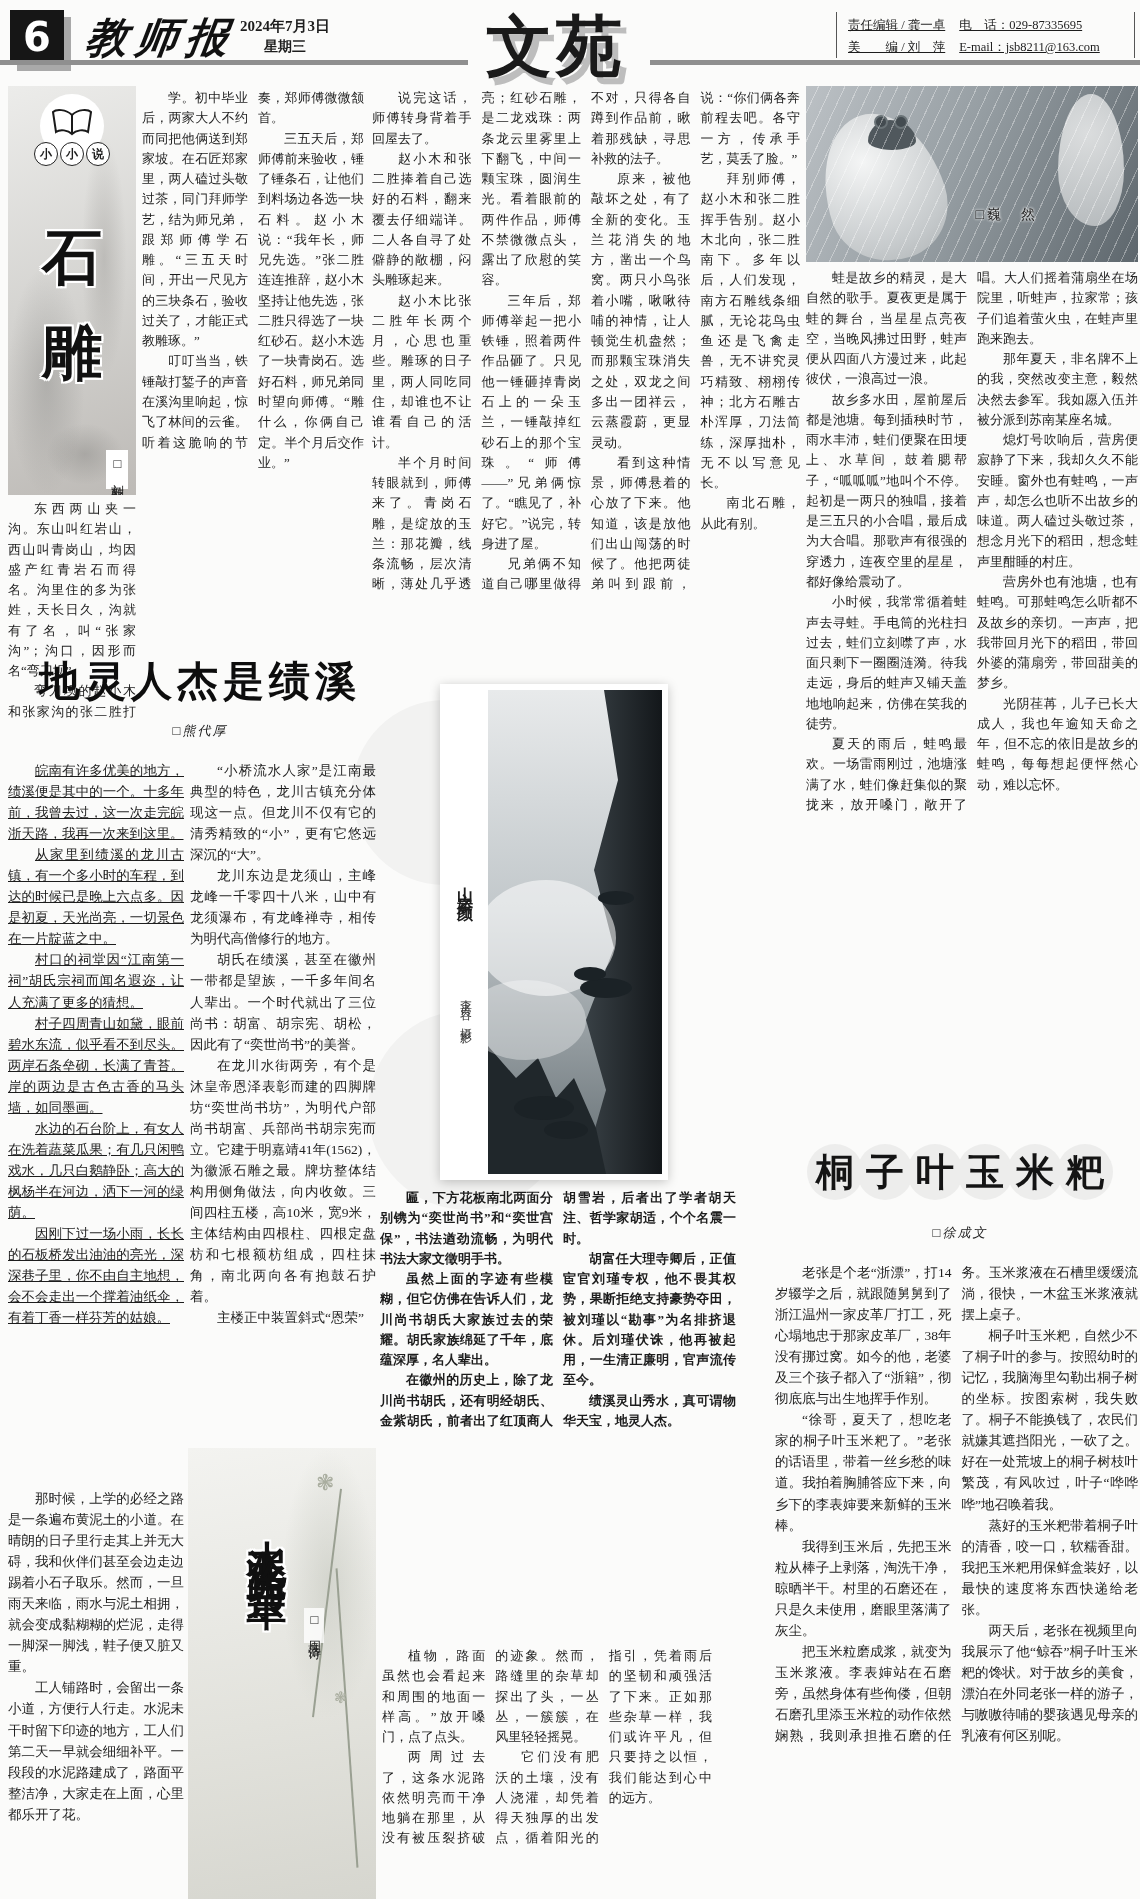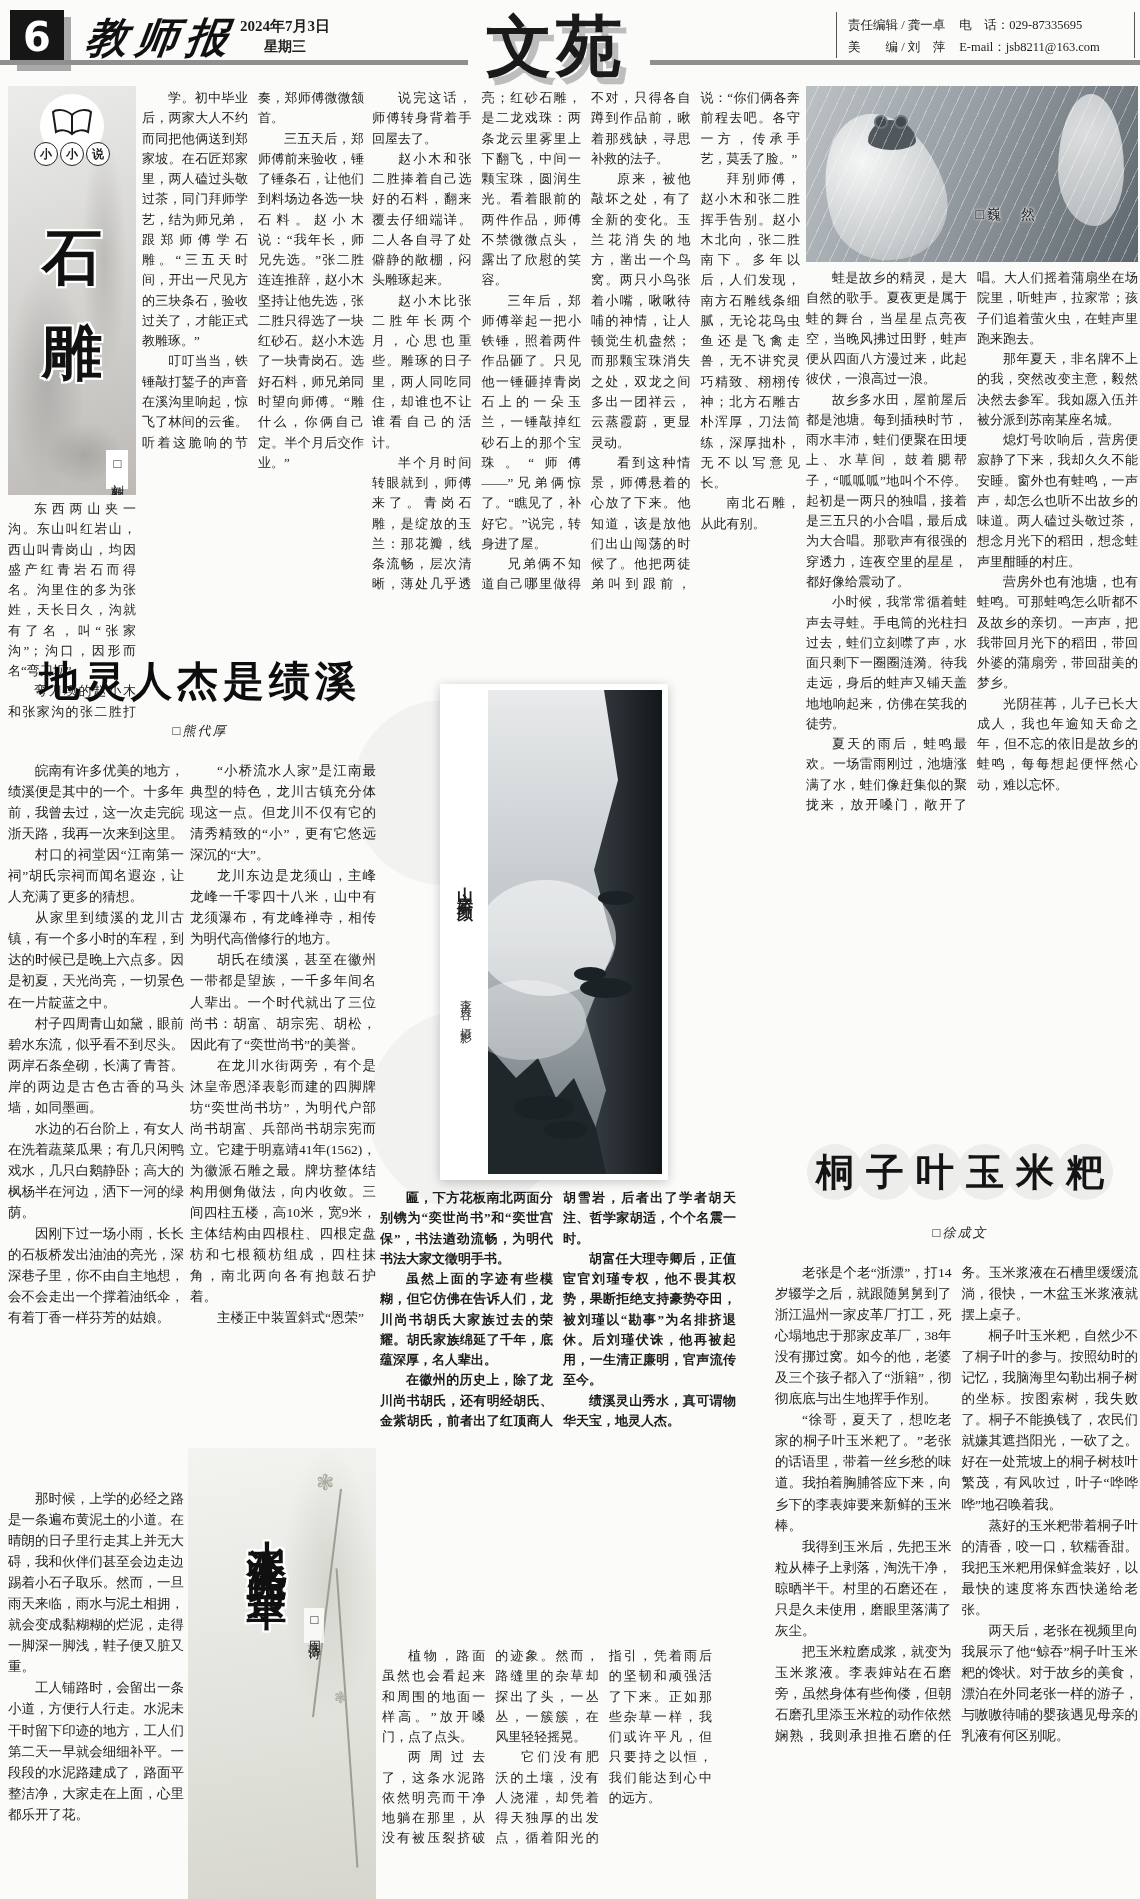--- a/index.html
+++ b/index.html
@@ -17,21 +17,21 @@
     letter-spacing:8px;transform:skewX(-8deg);color:#111;}
   .dateblock{left:240px;top:16px;text-align:center;line-height:1.4;}
   .dateblock .d1{font-size:15px;font-weight:bold;}
   .dateblock .d2{font-size:14px;font-weight:bold;}
   .rule{background:#8f8f8f;height:5px;top:60px;}
   .rule.left{left:0;width:468px;}
   .rule.right{left:650px;width:490px;}
   .wenyuan{left:486px;top:2px;font-family:"DejaVu Sans",sans-serif;font-weight:900;
     font-size:66px;letter-spacing:4px;color:#1a1a1a;text-shadow:6px 7px 0 #bdbdbd;}
   .vline{width:1px;background:#555;top:12px;height:46px;}
-  .editors{left:848px;top:15px;font-size:12.5px;line-height:1.75;white-space:nowrap;}
+  .editors{left:848px;top:15px;font-size:12.5px;line-height:1.75;white-space:nowrap;text-decoration:underline;}
   .editors .val{margin-left:14px;}
   
   .txt{font-size:13px;line-height:1.56;text-align:justify;word-break:break-all;overflow:hidden;}
   .txt p{margin:0;text-indent:2em;}
   .cols2{column-count:2;column-gap:10px;}
   .cols3{column-count:3;column-gap:10px;}
   .cols4{column-count:4;column-gap:10px;}
   .byline-c{text-align:center;font-size:13px;letter-spacing:2px;font-style:italic;}
   .vert{writing-mode:vertical-rl;text-orientation:upright;}
   .outline-w{text-shadow:-2px 0 0 #fff,2px 0 0 #fff,0 -2px 0 #fff,0 2px 0 #fff,
@@ -75,21 +75,21 @@
   .frog:before{left:6px;} .frog:after{right:8px;}
   .wa-title{position:absolute;right:16px;top:56px;font-family:"DejaVu Sans",sans-serif;
     font-weight:900;font-size:42px;letter-spacing:4px;color:#111;}
   .wa-byline{position:absolute;right:100px;top:120px;font-size:14px;letter-spacing:3px;color:#222;
     text-shadow:0 0 3px #fff,0 0 3px #fff;}
   .wa-text{left:806px;top:268px;width:332px;height:862px;}
   
   .jixi-head{left:28px;top:654px;width:344px;text-align:center;
     font-family:"DejaVu Sans",sans-serif;font-weight:900;font-size:41px;letter-spacing:5px;color:#0d0d0d;}
   .jixi-byline{left:28px;top:722px;width:344px;}
-  .jixi-a{left:8px;top:760px;width:176px;height:672px;font-size:13.5px;}
+  .jixi-a{left:8px;top:760px;width:176px;height:672px;font-size:13.5px;text-decoration:underline;}
   .jixi-b{left:190px;top:760px;width:186px;height:672px;font-size:13.5px;}
   .jixi-c{left:380px;top:1188px;width:356px;height:448px;font-weight:bold;}
   .deco-circle{border-radius:50%;background:#f2f2f1;}
   
   .photo-card{left:440px;top:684px;width:228px;height:496px;background:#fff;
     box-shadow:0 2px 10px rgba(0,0,0,.22);z-index:2;}
   .mtn{position:absolute;left:48px;top:6px;width:174px;height:484px;}
   .photo-caption{position:absolute;left:14px;top:190px;font-size:16px;font-weight:bold;letter-spacing:6px;}
   .photo-credit{position:absolute;left:17px;top:306px;font-size:12px;letter-spacing:4px;color:#333;}
   
@@ -197,22 +197,22 @@
     <p>营房外也有池塘，也有蛙鸣。可那蛙鸣怎么听都不及故乡的亲切。一声声，把我带回月光下的稻田，带回外婆的蒲扇旁，带回甜美的梦乡。</p>
     <p>光阴荏苒，儿子已长大成人，我也年逾知天命之年，但不忘的依旧是故乡的蛙鸣，每每想起便怦然心动，难以忘怀。</p>
   </div>
 
 <div class="abs jixi-head">地灵人杰是绩溪</div>
 <div class="abs byline-c jixi-byline">□熊代厚</div>
 <div class="abs deco-circle" style="left:352px;top:700px;width:185px;height:185px;z-index:0;"></div>
 <div class="abs deco-circle" style="left:368px;top:1010px;width:200px;height:200px;z-index:0;"></div>
 <div class="abs txt jixi-a">
     <p>皖南有许多优美的地方，绩溪便是其中的一个。十多年前，我曾去过，这一次走完皖浙天路，我再一次来到这里。</p>
+    <p>从家里到绩溪的龙川古镇，有一个多小时的车程，到达的时候已是晚上六点多。因是初夏，天光尚亮，一切景色在一片靛蓝之中。</p>
     <p>村口的祠堂因“江南第一祠”胡氏宗祠而闻名遐迩，让人充满了更多的猜想。</p>
-    <p>从家里到绩溪的龙川古镇，有一个多小时的车程，到达的时候已是晚上六点多。因是初夏，天光尚亮，一切景色在一片靛蓝之中。</p>
     <p>村子四周青山如黛，眼前碧水东流，似乎看不到尽头。两岸石条垒砌，长满了青苔。岸的两边是古色古香的马头墙，如同墨画。</p>
     <p>水边的石台阶上，有女人在洗着蔬菜瓜果；有几只闲鸭戏水，几只白鹅静卧；高大的枫杨半在河边，洒下一河的绿荫。</p>
     <p>因刚下过一场小雨，长长的石板桥发出油油的亮光，深深巷子里，你不由自主地想，会不会走出一个撑着油纸伞，有着丁香一样芬芳的姑娘。</p>
   </div>
 <div class="abs txt jixi-b">
     <p>“小桥流水人家”是江南最典型的特色，龙川古镇充分体现这一点。但龙川不仅有它的清秀精致的“小”，更有它悠远深沉的“大”。</p>
     <p>龙川东边是龙须山，主峰龙峰一千零四十八米，山中有龙须瀑布，有龙峰禅寺，相传为明代高僧修行的地方。</p>
     <p>胡氏在绩溪，甚至在徽州一带都是望族，一千多年间名人辈出。一个时代就出了三位尚书：胡富、胡宗宪、胡松，因此有了“奕世尚书”的美誉。</p>
     <p>在龙川水街两旁，有个是沐皇帝恩泽表彰而建的四脚牌坊“奕世尚书坊”，为明代户部尚书胡富、兵部尚书胡宗宪而立。它建于明嘉靖41年(1562)，为徽派石雕之最。牌坊整体结构用侧角做法，向内收敛。三间四柱五楼，高10米，宽9米，主体结构由四根柱、四根定盘枋和七根额枋组成，四柱抹角，南北两向各有抱鼓石护着。</p>
     <p>主楼正中装置斜式“恩荣”</p>

